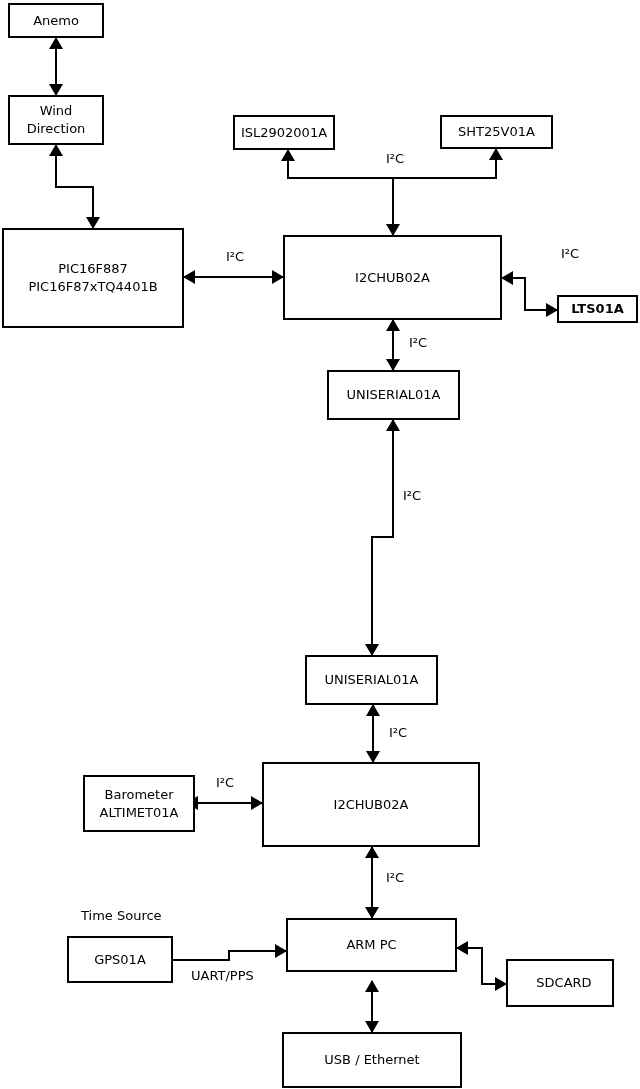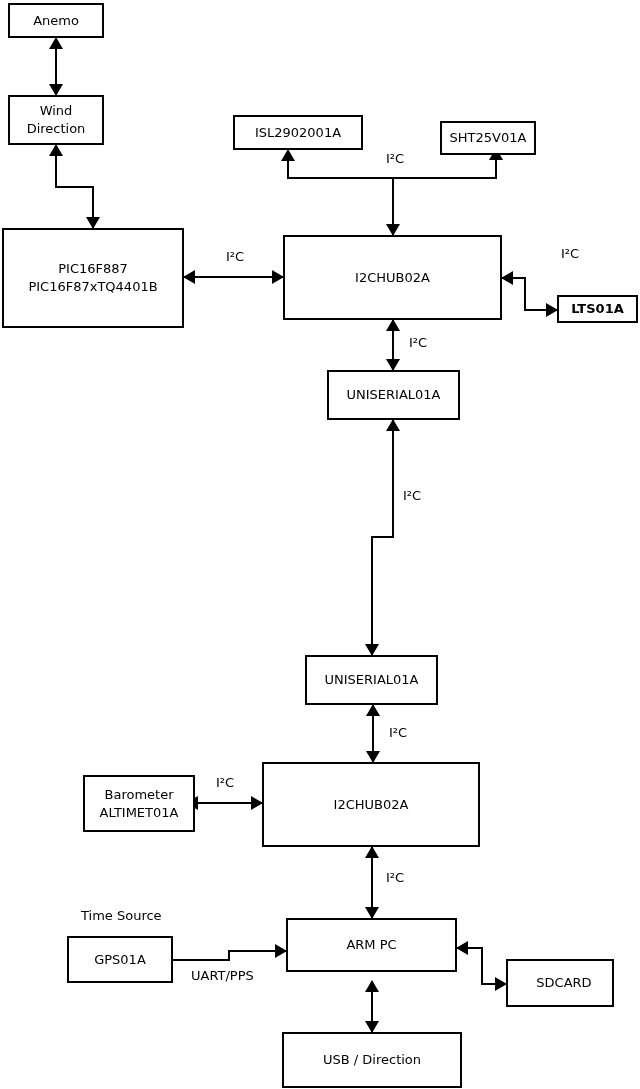--- a/index.html
+++ b/index.html
@@ -37,22 +37,22 @@
   .edge-label {
     position: absolute;
     color: #000000;
     font-size: 13px;
     white-space: nowrap;
   }
   
   #n-anemo   { left: 8px;   top: 3px;    width: 96px;  height: 35px; }
   #n-wind    { left: 8px;   top: 95px;   width: 96px;  height: 50px; }
   #n-pic     { left: 2px;   top: 228px;  width: 182px; height: 100px; }
-  #n-isl     { left: 233px; top: 115px;  width: 130px; height: 35px; }
-  #n-sht     { left: 440px; top: 121px;  width: 96px; height: 34px; }
+  #n-isl     { left: 233px; top: 115px;  width: 102px; height: 35px; }
+  #n-sht     { left: 440px; top: 115px;  width: 113px; height: 34px; }
   #n-hub1    { left: 283px; top: 235px;  width: 219px; height: 85px; }
   #n-lts     { left: 557px; top: 295px;  width: 81px;  height: 28px; font-weight: bold; }
   #n-uni1    { left: 327px; top: 370px;  width: 133px; height: 50px; }
   #n-uni2    { left: 305px; top: 655px;  width: 133px; height: 50px; }
   #n-hub2    { left: 262px; top: 762px;  width: 218px; height: 85px; }
   #n-baro    { left: 75px;  top: 775px;  width: 112px; height: 57px; margin-left: 8px; }
   #n-gps     { left: 67px;  top: 936px;  width: 106px; height: 47px; }
   #n-armpc   { left: 286px; top: 918px;  width: 171px; height: 54px; }
   #n-sdcard  { left: 506px; top: 959px;  width: 108px; height: 48px; padding-left: 8px; }
   #n-usb     { left: 282px; top: 1032px; width: 180px; height: 56px; }
@@ -136,21 +136,21 @@
   <div class="node" id="n-gps">
     <span>GPS01A</span>
   </div>
   <div class="node" id="n-armpc">
     <span>ARM PC</span>
   </div>
   <div class="node" id="n-sdcard">
     <span>SDCARD</span>
   </div>
   <div class="node" id="n-usb">
-    <span>USB / Direction</span>
+    <span>USB / Ethernet</span>
   </div>
 
   <div class="edge-label" id="l-i2c-sensors">I²C</div>
   <div class="edge-label" id="l-i2c-pic-hub">I²C</div>
   <div class="edge-label" id="l-i2c-hub-lts">I²C</div>
   <div class="edge-label" id="l-i2c-hub1-uni1">I²C</div>
   <div class="edge-label" id="l-i2c-uni1-uni2">I²C</div>
   <div class="edge-label" id="l-i2c-uni2-hub2">I²C</div>
   <div class="edge-label" id="l-i2c-baro-hub2">I²C</div>
   <div class="edge-label" id="l-i2c-hub2-armpc">I²C</div>

